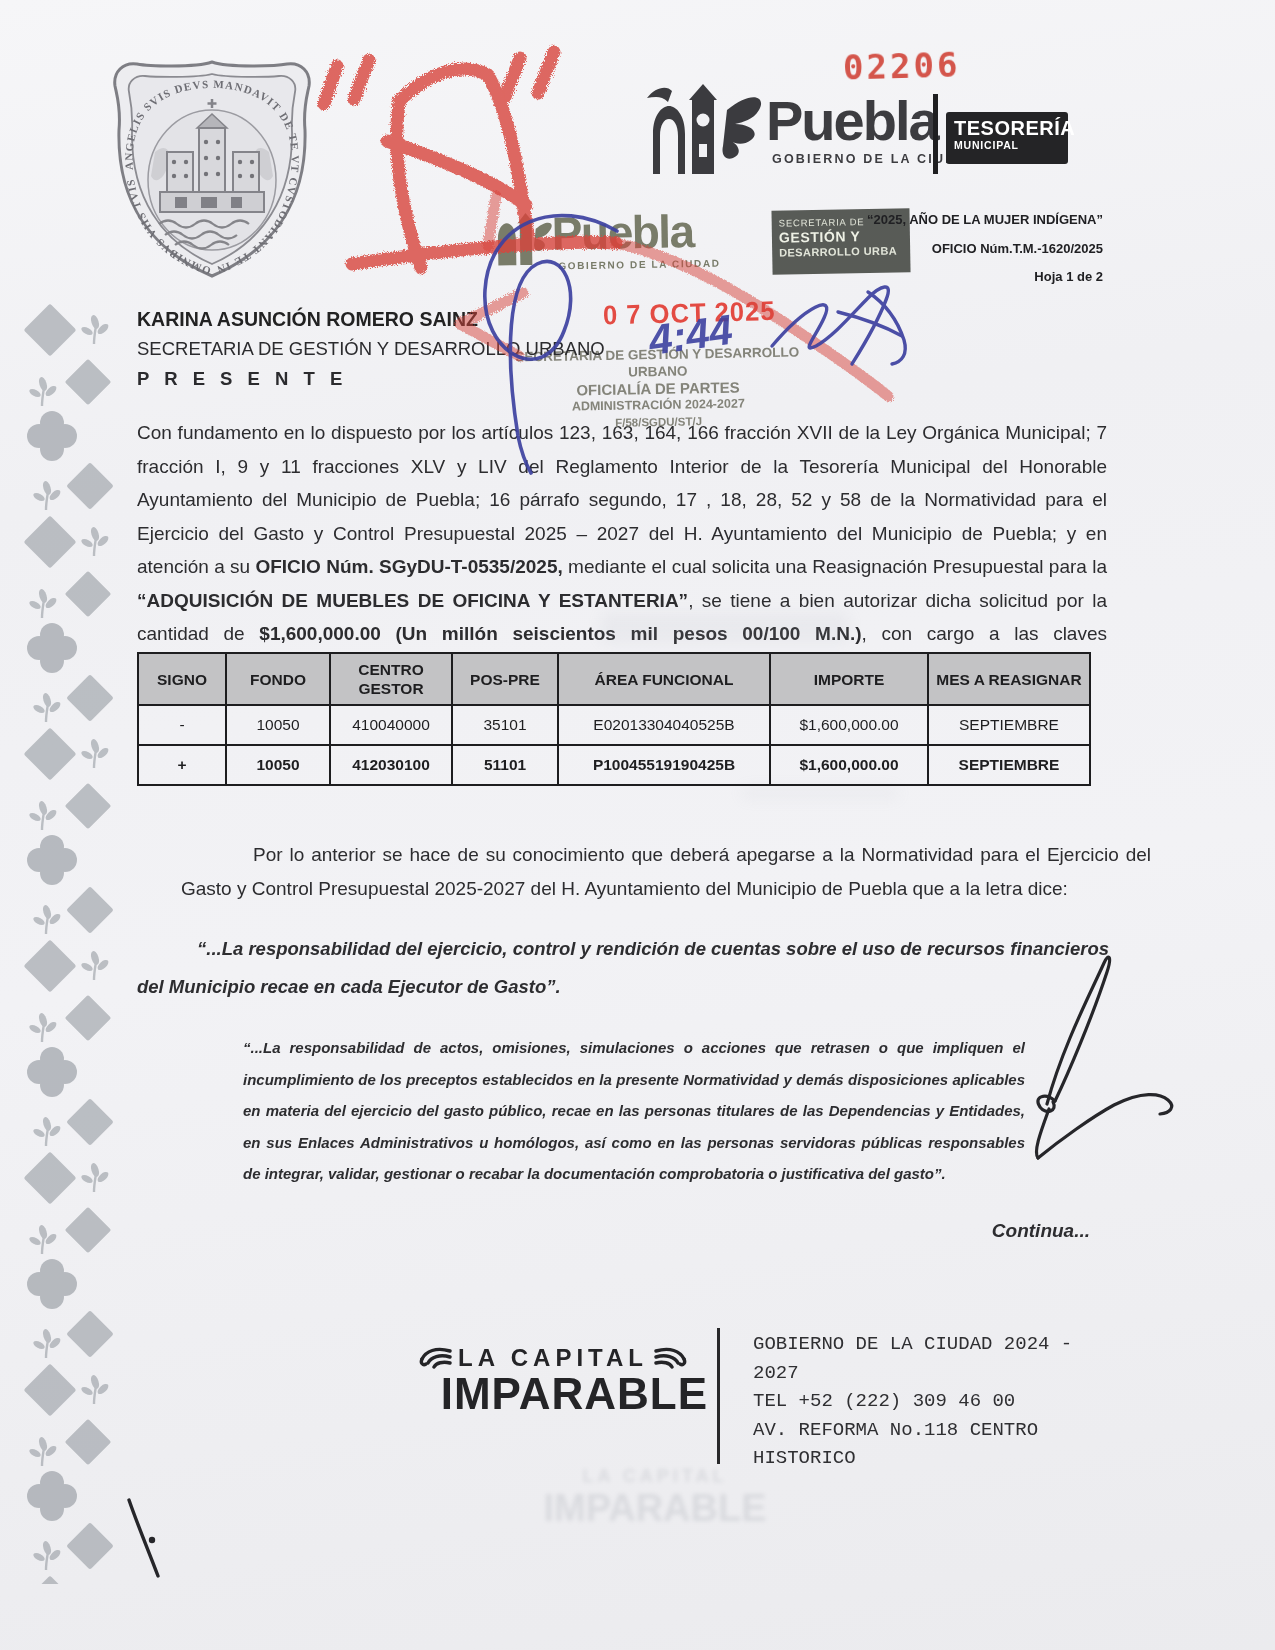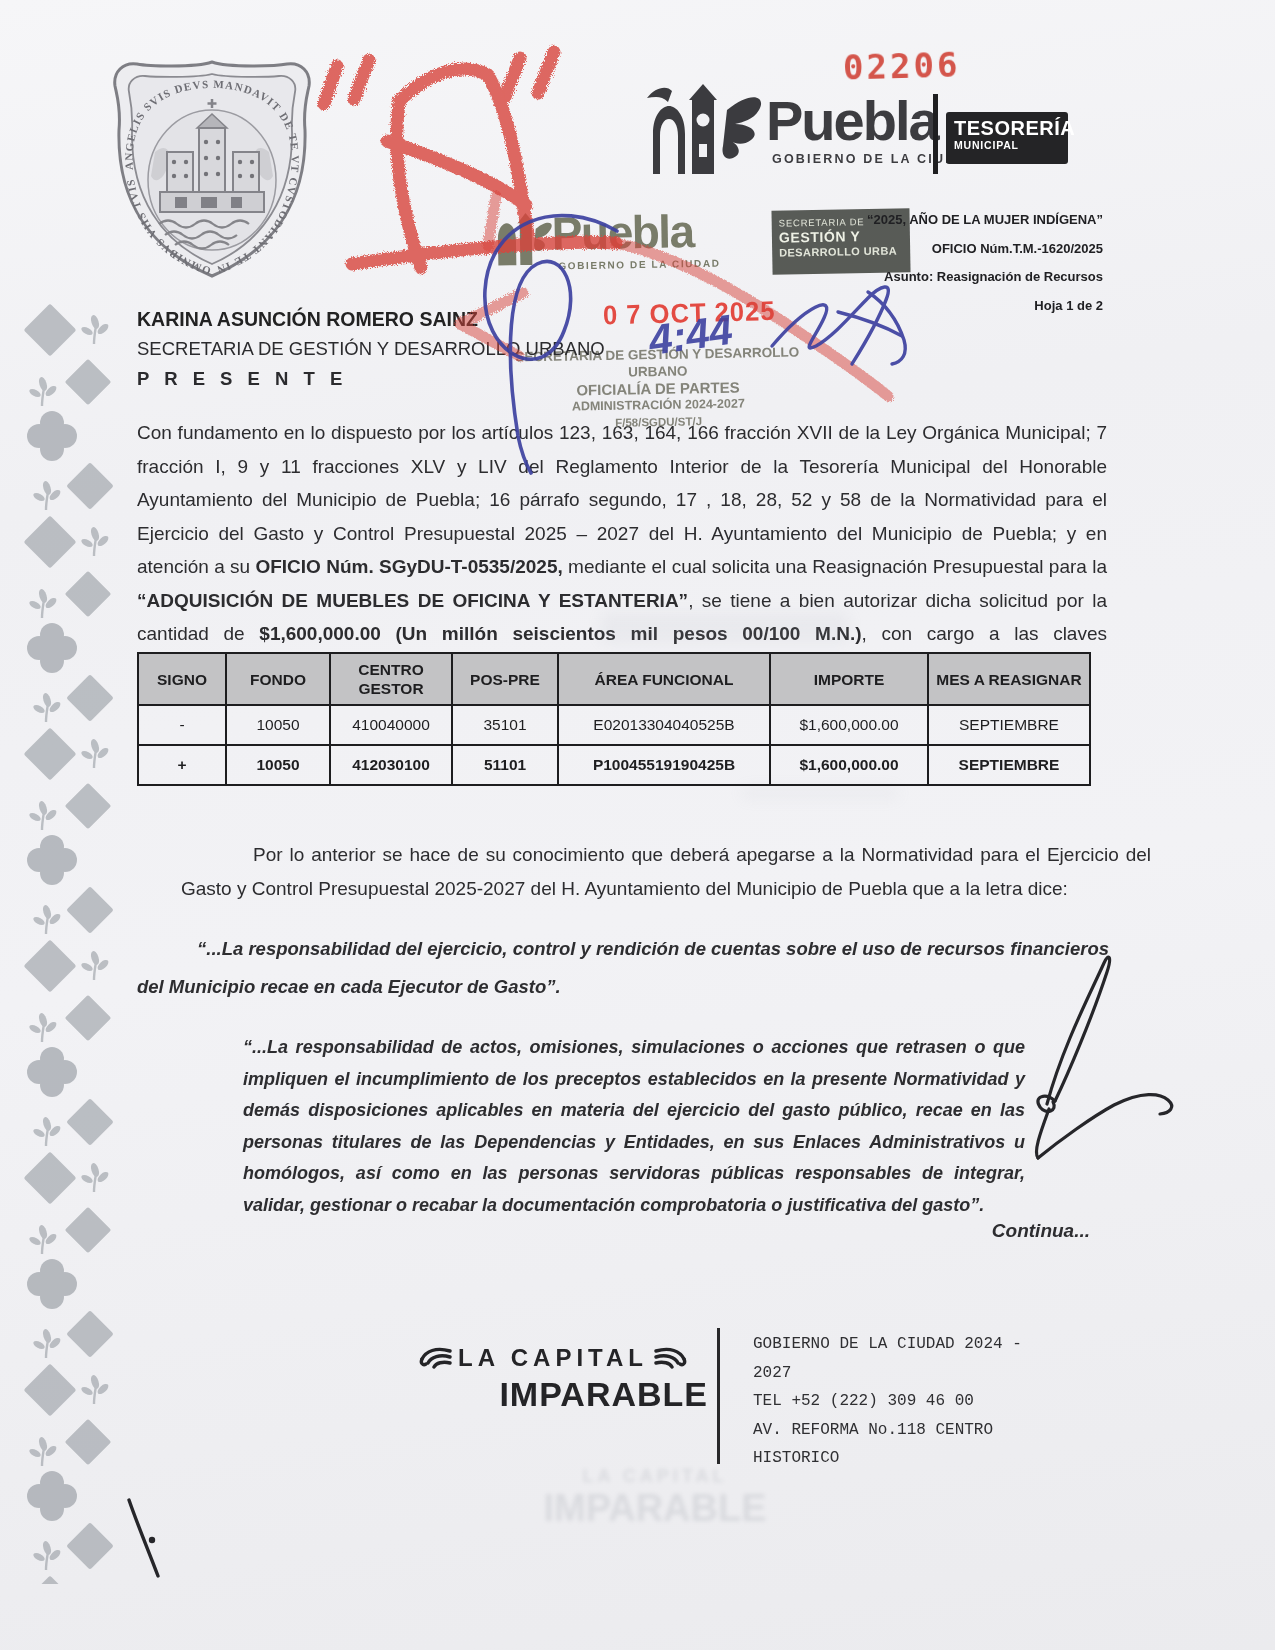--- a/index.html
+++ b/index.html
@@ -43,37 +43,37 @@
   .recipient{left:137px;top:304px;width:560px;line-height:30px;}
   .rc-name{font-size:19.5px;font-weight:800;color:#222;}
   .rc-title{font-size:18.5px;font-weight:500;color:#2b2b2e;}
   .rc-pres{font-size:18.5px;font-weight:600;letter-spacing:5px;color:#2b2b2e;}
   .para{font-size:19px;line-height:33.5px;text-align:justify;color:#2c2c2f;}
   .p1{left:137px;top:416px;width:970px;}
   .p2{left:137px;top:838px;width:970px;line-height:34px;text-indent:72px;margin-left:44px;}
   .q1{left:137px;top:930px;width:972px;font-weight:800;font-style:italic;line-height:38px;
     text-indent:60px;font-size:18.5px;text-align:justify;}
   .q2{left:243px;top:1032px;width:782px;font-weight:800;font-style:italic;line-height:31.5px;
-    font-size:18px;text-align:justify;}
+    font-size:15px;text-align:justify;}
   .continua{left:900px;top:1220px;width:190px;text-align:right;font-size:19px;font-weight:800;font-style:italic;}
   
   table.reasg{left:137px;top:652px;position:absolute;border-collapse:collapse;table-layout:fixed;width:952px;}
   table.reasg th,table.reasg td{border:2px solid #1d1d1f;text-align:center;vertical-align:middle;
     font-size:15.5px;padding:2px 4px;color:#1e1e20;}
   table.reasg th{background:#c3c3c5;font-weight:800;height:46px;line-height:19px;}
   table.reasg td{height:34px;}
   tr.bold-row td{font-weight:800;}
   
   .ftr-div{left:717px;top:1328px;width:3px;height:136px;background:#28282a;}
   .capital{left:398px;top:1344px;width:310px;text-align:right;color:#242427;}
   .cap-row{display:flex;align-items:center;justify-content:center;gap:6px;}
   .cap-top{font-size:24px;font-weight:800;letter-spacing:5px;}
-  .cap-bottom{font-size:34px;font-weight:800;letter-spacing:1px;line-height:44px;}
+  .cap-bottom{font-size:44px;font-weight:800;letter-spacing:1px;line-height:44px;}
   .ftr-txt{left:753px;top:1330px;width:340px;font-family:"Liberation Mono",monospace;
-    font-size:16px;line-height:28.5px;color:#2f2f32;}
+    font-size:19px;line-height:28.5px;color:#2f2f32;}
   .ghost{left:505px;top:1466px;width:300px;text-align:center;color:#6d7480;opacity:.15;filter:blur(2px);}
   .ghost .g-top{font-size:18px;font-weight:800;letter-spacing:4px;}
   .ghost .g-bot{font-size:38px;font-weight:800;}
   .blob{position:absolute;background:#a7abb8;border-radius:8px;filter:blur(7px);}
   .overlay{left:0;top:0;width:1275px;height:1650px;pointer-events:none;z-index:40;}
   .z5{z-index:5}.z10{z-index:10}
 </style>
 </head>
 <body>
 
@@ -173,21 +173,20 @@
   <div class="abs pb-tag">GOBIERNO DE LA CIUDAD</div>
   <div class="abs pb-sep"></div>
   <div class="abs tes-badge">
     <div class="t1">TESORERÍA</div>
     <div class="t2">MUNICIPAL</div>
   </div>
 
   <div class="abs hdr-right z10">
     <div>“2025, AÑO DE LA MUJER INDÍGENA”</div>
     <div>OFICIO Núm.T.M.-1620/2025</div>
-    <div>Asunto: Reasignación de Recursos</div>
     <div>Hoja 1 de 2</div>
   </div>
 
   <div class="abs olive z5">
     <svg style="position:absolute;left:8px;top:12px;" width="58" height="56" viewBox="0 0 58 56">
       <g fill="#6f725e">
         <path d="M2,54 V28 C2,17 7,12 11,12 C15,12 20,17 20,28 V54 Z"></path>
         <path d="M22,12 L30,2 L38,12 Z"></path>
         <rect x="24" y="12" width="12" height="42"></rect>
         <path d="M40,18 C52,8 60,12 54,20 C50,26 44,27 40,28 C48,29 52,35 46,39 C41,42 38,39 38,34 Z"></path>

